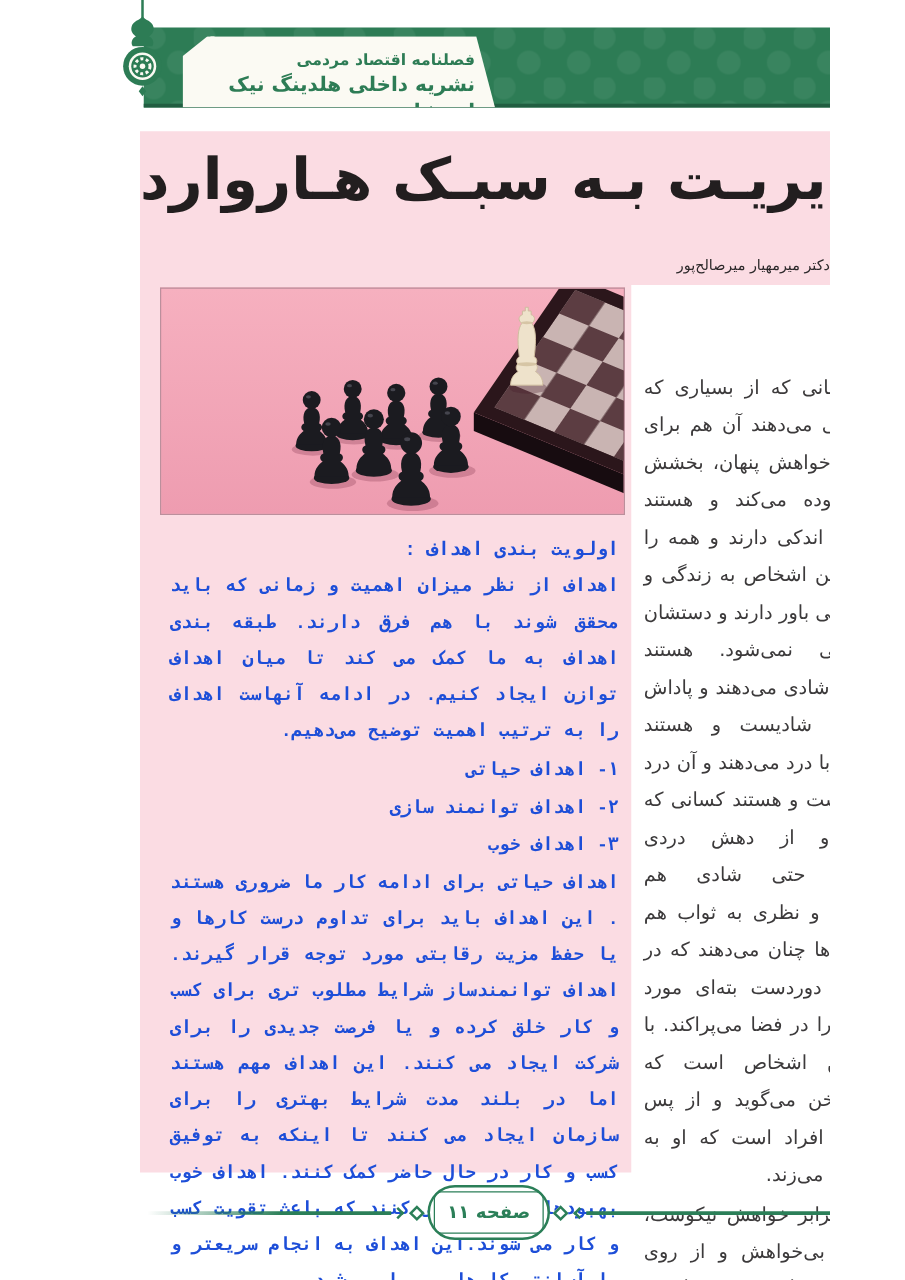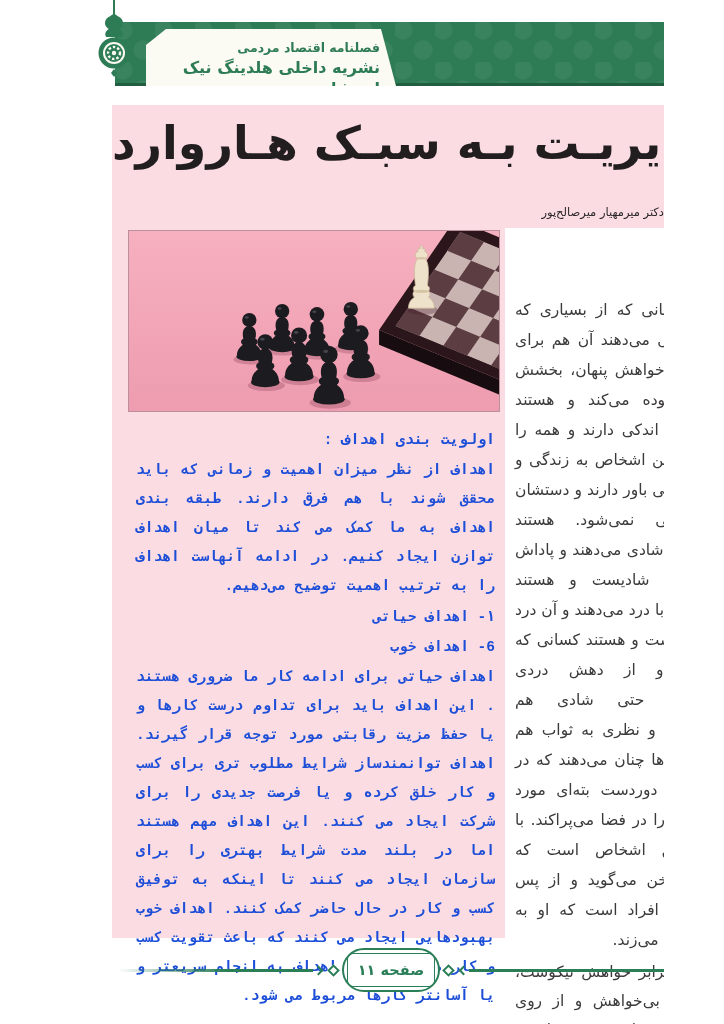--- a/index.html
+++ b/index.html
@@ -179,21 +179,22 @@
         <use href="#pawn" transform="translate(233,144) scale(1.1)"></use>
         <use href="#pawn" transform="translate(201,170) scale(1.22)"></use>
       </svg>
     </div>
 
     <div class="goals-text">
       <div class="goals-heading">اولویت بندی اهداف :</div>
       <div class="goals-intro">اهداف از نظر میزان اهمیت و زمانی که باید محقق شوند با هم فرق دارند. طبقه بندی اهداف به ما کمک می کند تا میان اهداف توازن ایجاد کنیم. در ادامه آنهاست اهداف را به ترتیب اهمیت توضیح می‌دهیم.</div>
       <div class="goals-list">
         <div class="goals-list-item">۱- اهداف حیاتی</div>
-        <div class="goals-list-item">6- اهداف خوب</div>
+        <div class="goals-list-item">۲- اهداف توانمند سازی</div>
+        <div class="goals-list-item">۳- اهداف خوب</div>
       </div>
       <div class="goals-body">اهداف حیاتی برای ادامه کار ما ضروری هستند . این اهداف باید برای تداوم درست کارها و یا حفظ مزیت رقابتی مورد توجه قرار گیرند. اهداف توانمندساز شرایط مطلوب تری برای کسب و کار خلق کرده و یا فرصت جدیدی را برای شرکت ایجاد می کنند. این اهداف مهم هستند اما در بلند مدت شرایط بهتری را برای سازمان ایجاد می کنند تا اینکه به توفیق کسب و کار در حال حاضر کمک کنند. اهداف خوب بهبودهایی ایجاد می کنند که باعث تقویت کسب و کار می شوند.این اهداف به انجام سریعتر و یا آسانتر کارها مربوط می شود.</div>
     </div>
   </div>
 
   <div class="right-column">
     <div class="giving-para-1">هستند کسانی که از بسیاری که دارند اندکی می‌دهند آن هم برای نام و این خواهش پنهان، بخشش آنها را آلوده می‌کند و هستند کسانی که اندکی دارند و همه را می‌دهند. این اشخاص به زندگی و برکت زندگی باور دارند و دستشان هرگز تهی نمی‌شود. هستند کسانی که شادی می‌دهند و پاداش آنها همان شادیست و هستند کسانی که با درد می‌دهند و آن درد تعمید آنهاست و هستند کسانی که می‌دهند و از دهش دردی نمی‌کشند، حتی شادی هم نمی‌خواهند و نظری به ثواب هم ندارند. این‌ها چنان می‌دهند که در آن دره‌ای دوردست بته‌ای مورد عطر خود را در فضا می‌پراکند. با دست این اشخاص است که خداوند سخن می‌گوید و از پس چشم این افراد است که او به زمین لبخند می‌زند.</div>
     <div class="giving-para-2">دهش در برابر خواهش نیکوست، اما دهش بی‌خواهش و از روی دانش نیکوتر است. پس امروز بده، تا فصل دهش از آن تو باشد نه از آن میراث خورانت.</div>
   </div>
 

